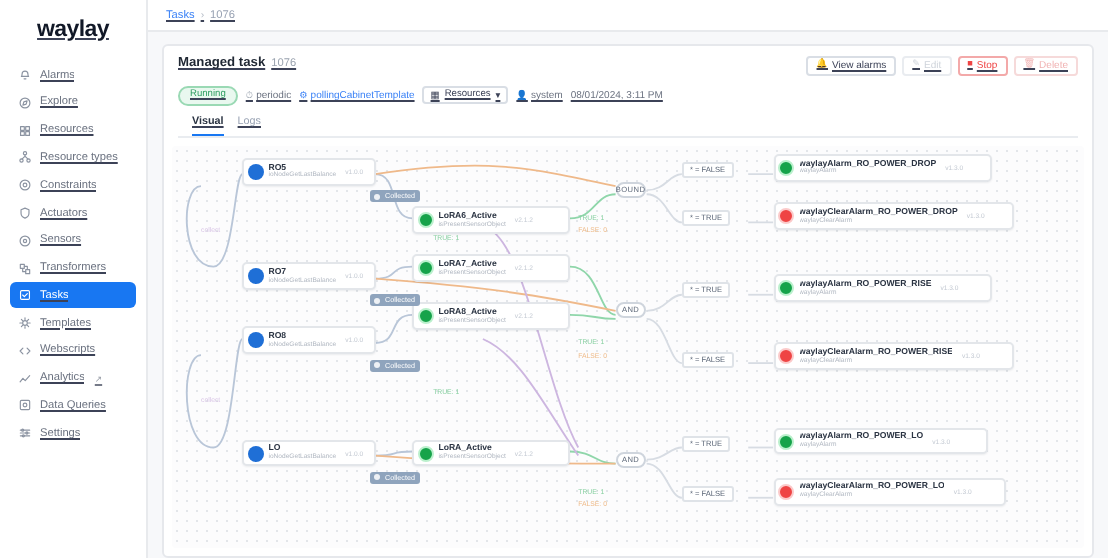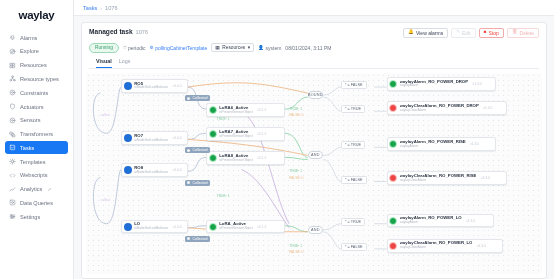--- a/index.html
+++ b/index.html
@@ -4,21 +4,21 @@
 <style>
   * { box-sizing: border-box; margin: 0; padding: 0; }
   html, body { width: 554px; height: 279px; overflow: hidden; }
   body {
     font-family: "Liberation Sans", sans-serif;
     background: #ffffff;
     font-size: 6px;
     color: #3c4257;
     -webkit-font-smoothing: antialiased;
   }
-  .app { display: flex; width: 554px; height: 279px; }
+  .app { display: flex; width: 554px; height: 279px; text-decoration: underline; }
 
   
   .sidebar {
     width: 74px; height: 279px; background: #ffffff;
     border-right: 1px solid #e8eaed; flex: 0 0 74px;
     padding-top: 9px;
   }
   .brand {
     font-size: 11.5px; font-weight: 700; letter-spacing: -0.3px;
     color: #111827; text-align: center; margin-bottom: 10px;

